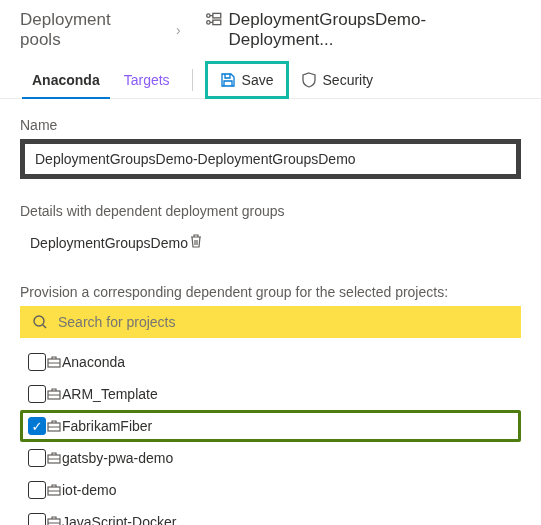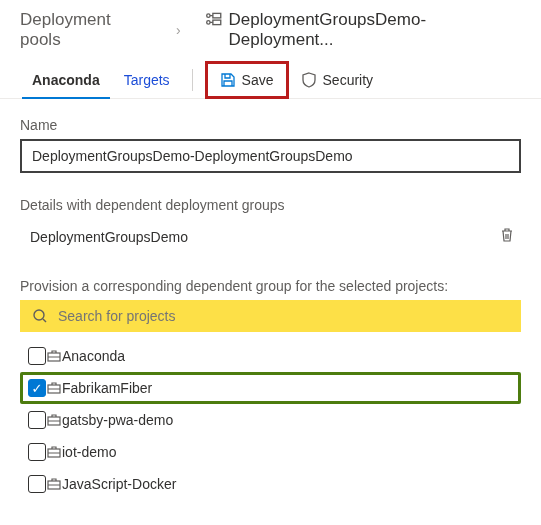--- a/index.html
+++ b/index.html
@@ -27,21 +27,21 @@
     .toolbar {
       display: flex;
       align-items: center;
       padding: 4px 20px 0 20px;
       gap: 0;
       border-bottom: 1px solid #edebe9;
     }
     .tab {
       padding: 10px 12px 10px 12px;
       cursor: pointer;
-      color: #1d4ed8;
+      color: #8b5cf6;
       position: relative;
     }
     .tab.active {
       color: #323130;
       font-weight: 600;
     }
     .tab.active::after {
       content: "";
       position: absolute;
       left: 2px; right: 2px; bottom: -1px;
@@ -60,37 +60,36 @@
       gap: 6px;
       padding: 6px 10px;
       cursor: pointer;
       color: #323130;
       border: none;
       background: none;
       font-size: 14px;
     }
     .action-btn svg { color: #0078d4; }
     .action-btn.sec svg { color: #605e5c; }
-    .hl-red { border: 3px solid #b91c1c; }
+    .hl-red { border: 3px solid #14b8a6; }
     .save-wrap { padding: 2px; margin: -2px 2px; }
 
     .section { padding: 18px 20px 6px 20px; }
     .label { color: #605e5c; font-size: 14px; margin-bottom: 6px; }
     .text-input {
       width: 100%;
       padding: 7px 10px;
-      border: 2px solid #404040;
+      border: 5px solid #404040;
       font-size: 14px;
       font-family: inherit;
       color: #323130;
     }
     .proj-row {
       display: flex;
       align-items: center;
-      justify-content: space-between;
       padding: 8px 6px 8px 10px;
     }
     .proj-row .del { cursor: pointer; color: #605e5c; }
 
     .search-wrap {
       display: flex;
       align-items: center;
       background: #fde047;
       padding: 8px 12px;
       gap: 10px;
@@ -208,20 +207,28 @@
 
 <div class="proj-list">
   <div class="proj-item">
     <span class="cb"></span>
     <svg class="briefcase" width="16" height="16" viewBox="0 0 16 16" fill="none" stroke="currentColor" stroke-width="1.2">
         <rect x="2" y="5" width="12" height="8"></rect>
         <path d="M6 5V3h4v2M2 9h12"></path>
       </svg>
     <span class="proj-name">Anaconda</span>
   </div>
+  <div class="proj-item">
+    <span class="cb"></span>
+    <svg class="briefcase" width="16" height="16" viewBox="0 0 16 16" fill="none" stroke="currentColor" stroke-width="1.2">
+        <rect x="2" y="5" width="12" height="8"></rect>
+        <path d="M6 5V3h4v2M2 9h12"></path>
+      </svg>
+    <span class="proj-name">ARM_Template</span>
+  </div>
   <div class="proj-item hl">
     <span class="cb checked"></span>
     <svg class="briefcase" width="16" height="16" viewBox="0 0 16 16" fill="none" stroke="currentColor" stroke-width="1.2">
         <rect x="2" y="5" width="12" height="8"></rect>
         <path d="M6 5V3h4v2M2 9h12"></path>
       </svg>
     <span class="proj-name">FabrikamFiber</span>
   </div>
   <div class="proj-item">
     <span class="cb"></span>

